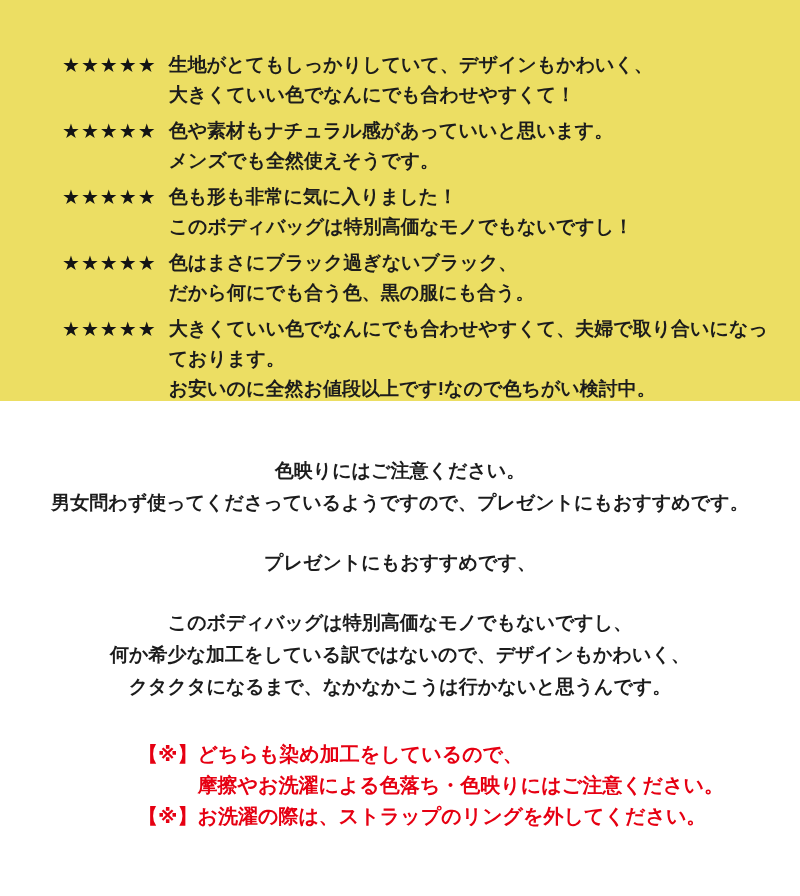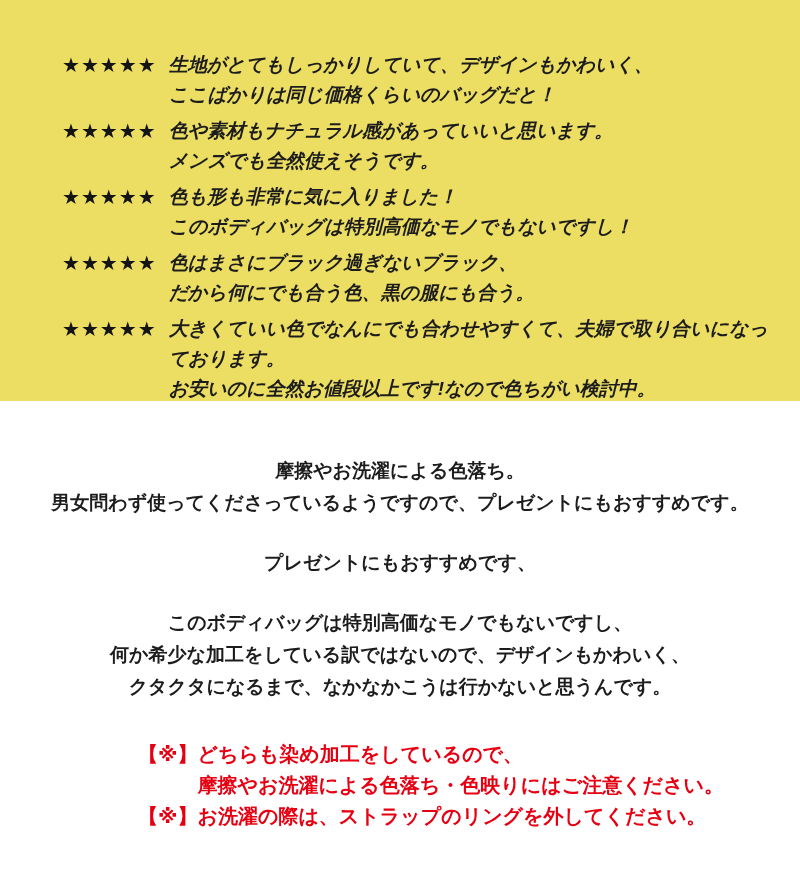--- a/index.html
+++ b/index.html
@@ -40,21 +40,20 @@
     letter-spacing: 1px;
     margin-right: 12px;
     color: #141414;
     white-space: nowrap;
   }
   .review-text {
     margin: 0;
     font-size: 19px;
     line-height: 30px;
     color: #1c1c1c;
-    font-style: italic;
   }
 
   
   .summary-section {
     box-sizing: border-box;
     padding-top: 54px;
     text-align: center;
   }
   .para {
     margin: 0 0 28px 0;
@@ -87,21 +86,21 @@
 </style>
 </head>
 <body>
 
 <div class="page">
 
   <section class="reviews-section">
 
     <div class="review">
       <span class="stars">★★★★★</span>
-      <p class="review-text"><span>生地がとてもしっかりしていて、デザインもかわいく、</span><br><span>ここばかりは同じ価格くらいのバッグだと！</span></p>
+      <p class="review-text"><span>生地がとてもしっかりしていて、デザインもかわいく、</span><br><span>大きくていい色でなんにでも合わせやすくて！</span></p>
     </div>
 
     <div class="review">
       <span class="stars">★★★★★</span>
       <p class="review-text"><span>色や素材もナチュラル感があっていいと思います。</span><br><span>メンズでも全然使えそうです。</span></p>
     </div>
 
     <div class="review">
       <span class="stars">★★★★★</span>
       <p class="review-text"><span>色も形も非常に気に入りました！</span><br><span>このボディバッグは特別高価なモノでもないですし！</span></p>
@@ -114,21 +113,21 @@
 
     <div class="review">
       <span class="stars">★★★★★</span>
       <p class="review-text"><span>大きくていい色でなんにでも合わせやすくて、夫婦で取り合いになっております。</span><br><span>お安いのに全然お値段以上です!なので色ちがい検討中。</span></p>
     </div>
 
   </section>
 
   <section class="summary-section">
 
-    <p class="para"><span>摩擦やお洗濯による色落ち。</span><br><span>男女問わず使ってくださっているようですので、プレゼントにもおすすめです。</span></p>
+    <p class="para"><span>色映りにはご注意ください。</span><br><span>男女問わず使ってくださっているようですので、プレゼントにもおすすめです。</span></p>
 
     <p class="para"><span>プレゼントにもおすすめです、</span><br></p>
 
     <p class="para"><span>このボディバッグは特別高価なモノでもないですし、</span><br><span>何か希少な加工をしている訳ではないので、デザインもかわいく、</span><br><span>クタクタになるまで、なかなかこうは行かないと思うんです。</span></p>
 
     <div class="notes">
 
       <p class="note">
         <span class="note-marker">【※】</span>
         <span class="note-body"><span>どちらも染め加工をしているので、</span><br><span>摩擦やお洗濯による色落ち・色映りにはご注意ください。</span></span>

